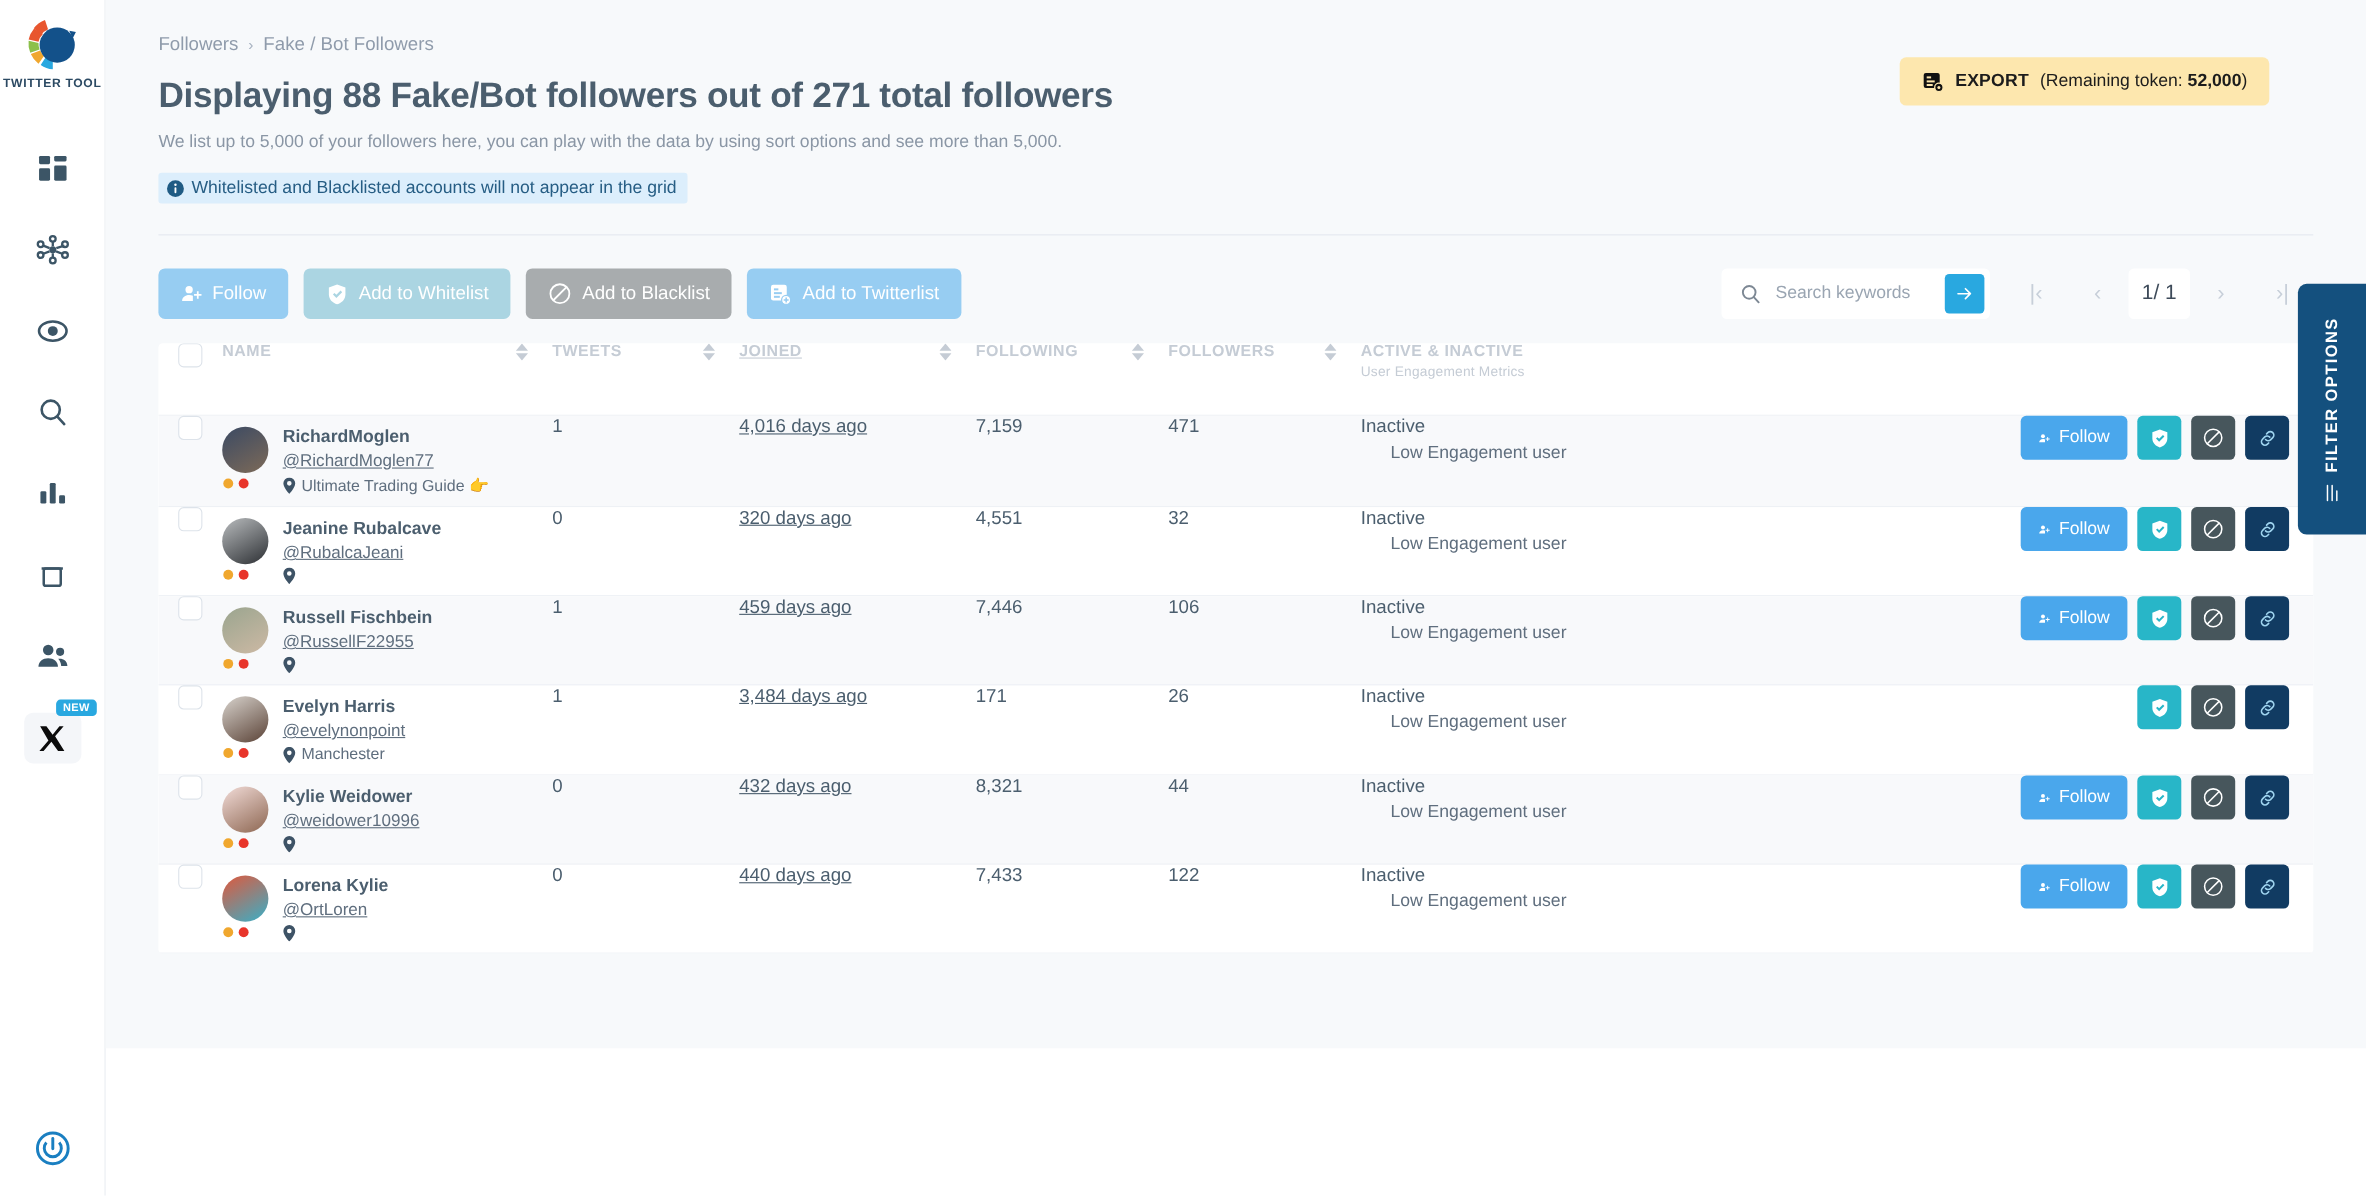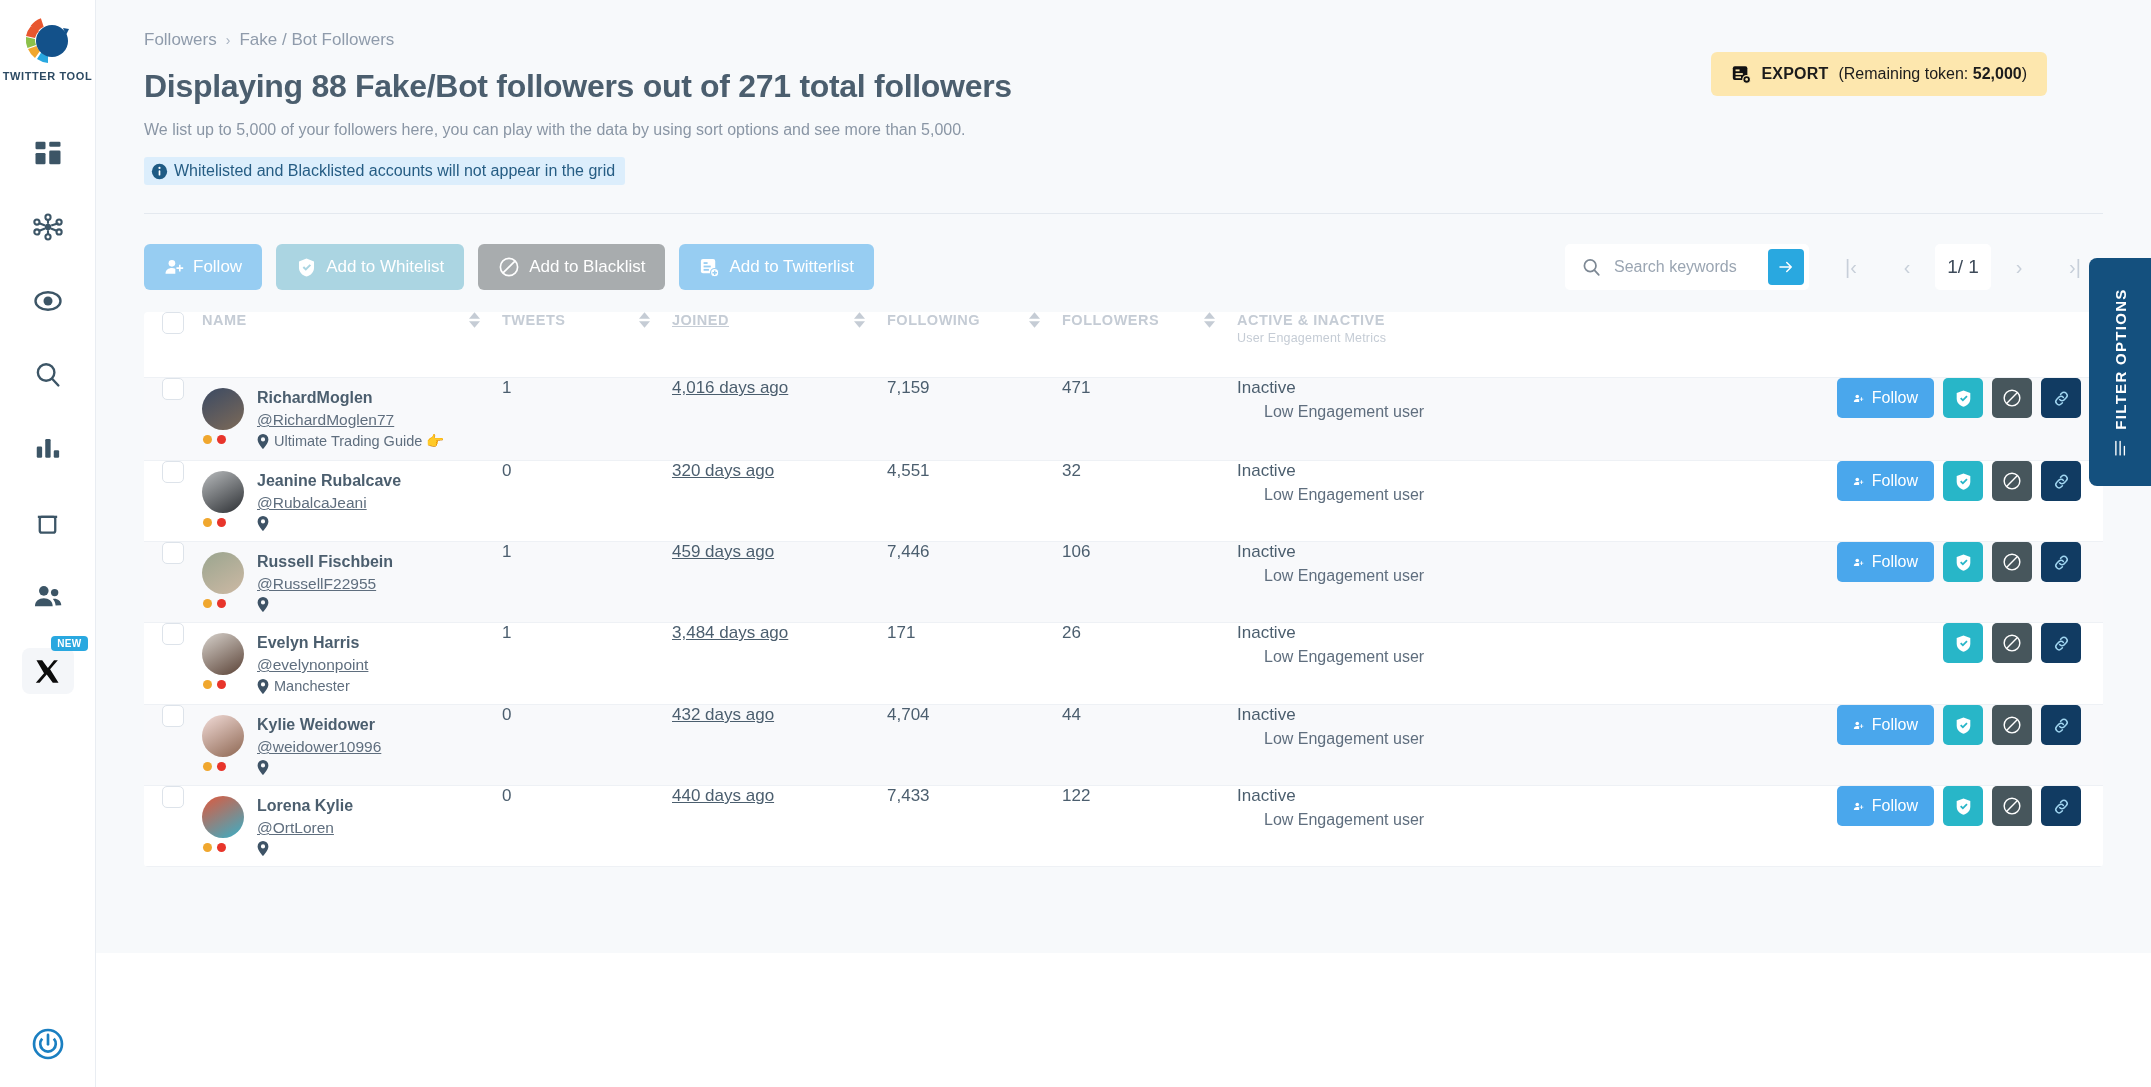--- a/index.html
+++ b/index.html
@@ -77,21 +77,21 @@
   }
   .info-banner .i-ic { flex: 0 0 auto; }
 
   .hr {
     height: 1px; background: #e4e9ef;
     margin: 28px 48px 0 48px;
   }
 
   
   .export-btn {
-    position: absolute; top: 52px; right: 104px;
+    position: absolute; top: 52px; right: 88px;
     background: #fde7ae; border-radius: 6px;
     height: 44px; padding: 0 20px;
     display: flex; align-items: center; gap: 10px;
     cursor: pointer;
     font-size: 16px; color: #1c1c1c;
   }
   .export-btn .ex-label { font-weight: 700; letter-spacing: .2px; }
   .export-btn .ex-rest { font-weight: 400; }
   .export-btn .ex-rest b { font-weight: 700; }
 
@@ -735,21 +735,21 @@
           <div class="u-loc">
          <svg width="12" height="15" viewBox="0 0 12 15" fill="#3e5366">
                       <path d="M6 0a5.4 5.4 0 0 0-5.4 5.4C.6 9.4 6 15 6 15s5.4-5.6 5.4-9.6A5.4 5.4 0 0 0 6 0zm0 7.5a2.1 2.1 0 1 1 0-4.2 2.1 2.1 0 0 1 0 4.2z"></path>
                     </svg>
                   </div>
         </div>
       </div>
     </div>
     <div class="c-tweets cell-num">0</div>
     <div class="c-joined cell-num">432 days ago</div>
-    <div class="c-following cell-num">4,704</div>
+    <div class="c-following cell-num">8,321</div>
     <div class="c-followers cell-num">44</div>
     <div class="c-active">
       <div class="act-main">Inactive</div>
       <div class="act-sub">Low Engagement user</div>
     </div>
     <div class="c-actions">
       <button class="a-btn a-follow">
          <svg width="17" height="17" viewBox="0 0 24 24" fill="#fff">
            <circle cx="9.5" cy="7.6" r="4"></circle>
                   <path d="M1.8 20c0-4.1 3.4-6.7 7.7-6.7 1.5 0 2.9.3 4.1.9V20z"></path>

